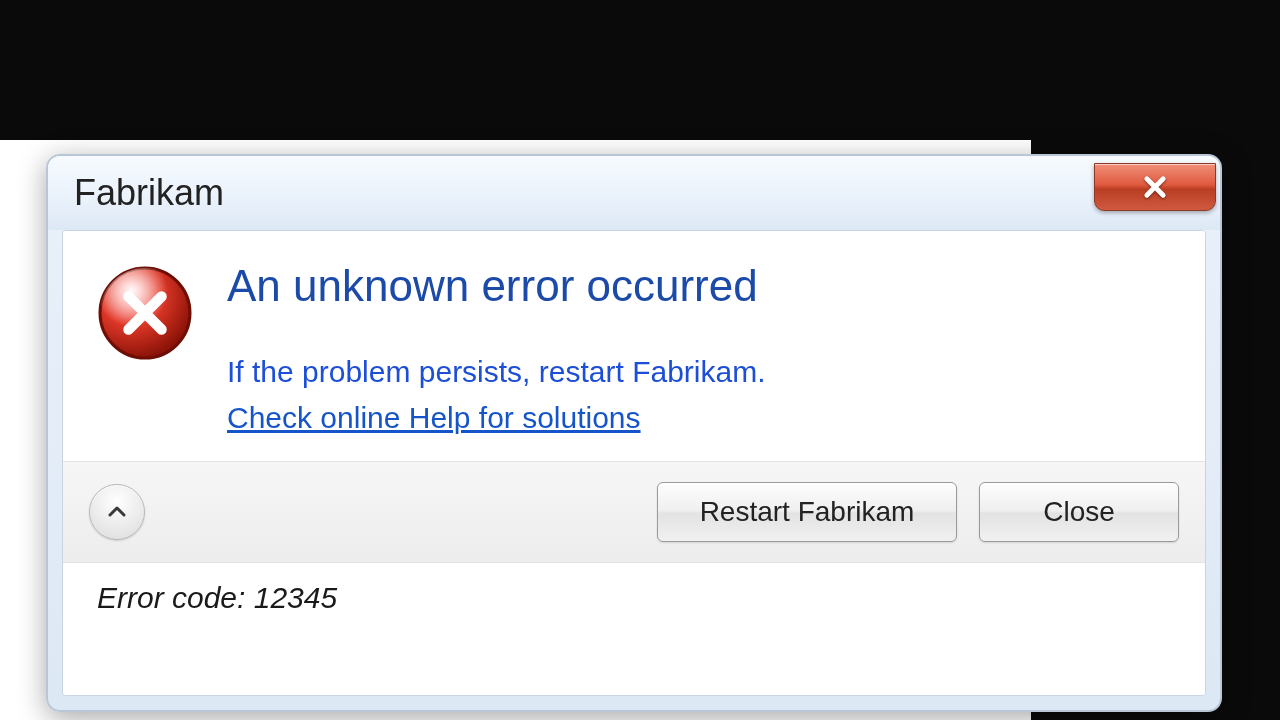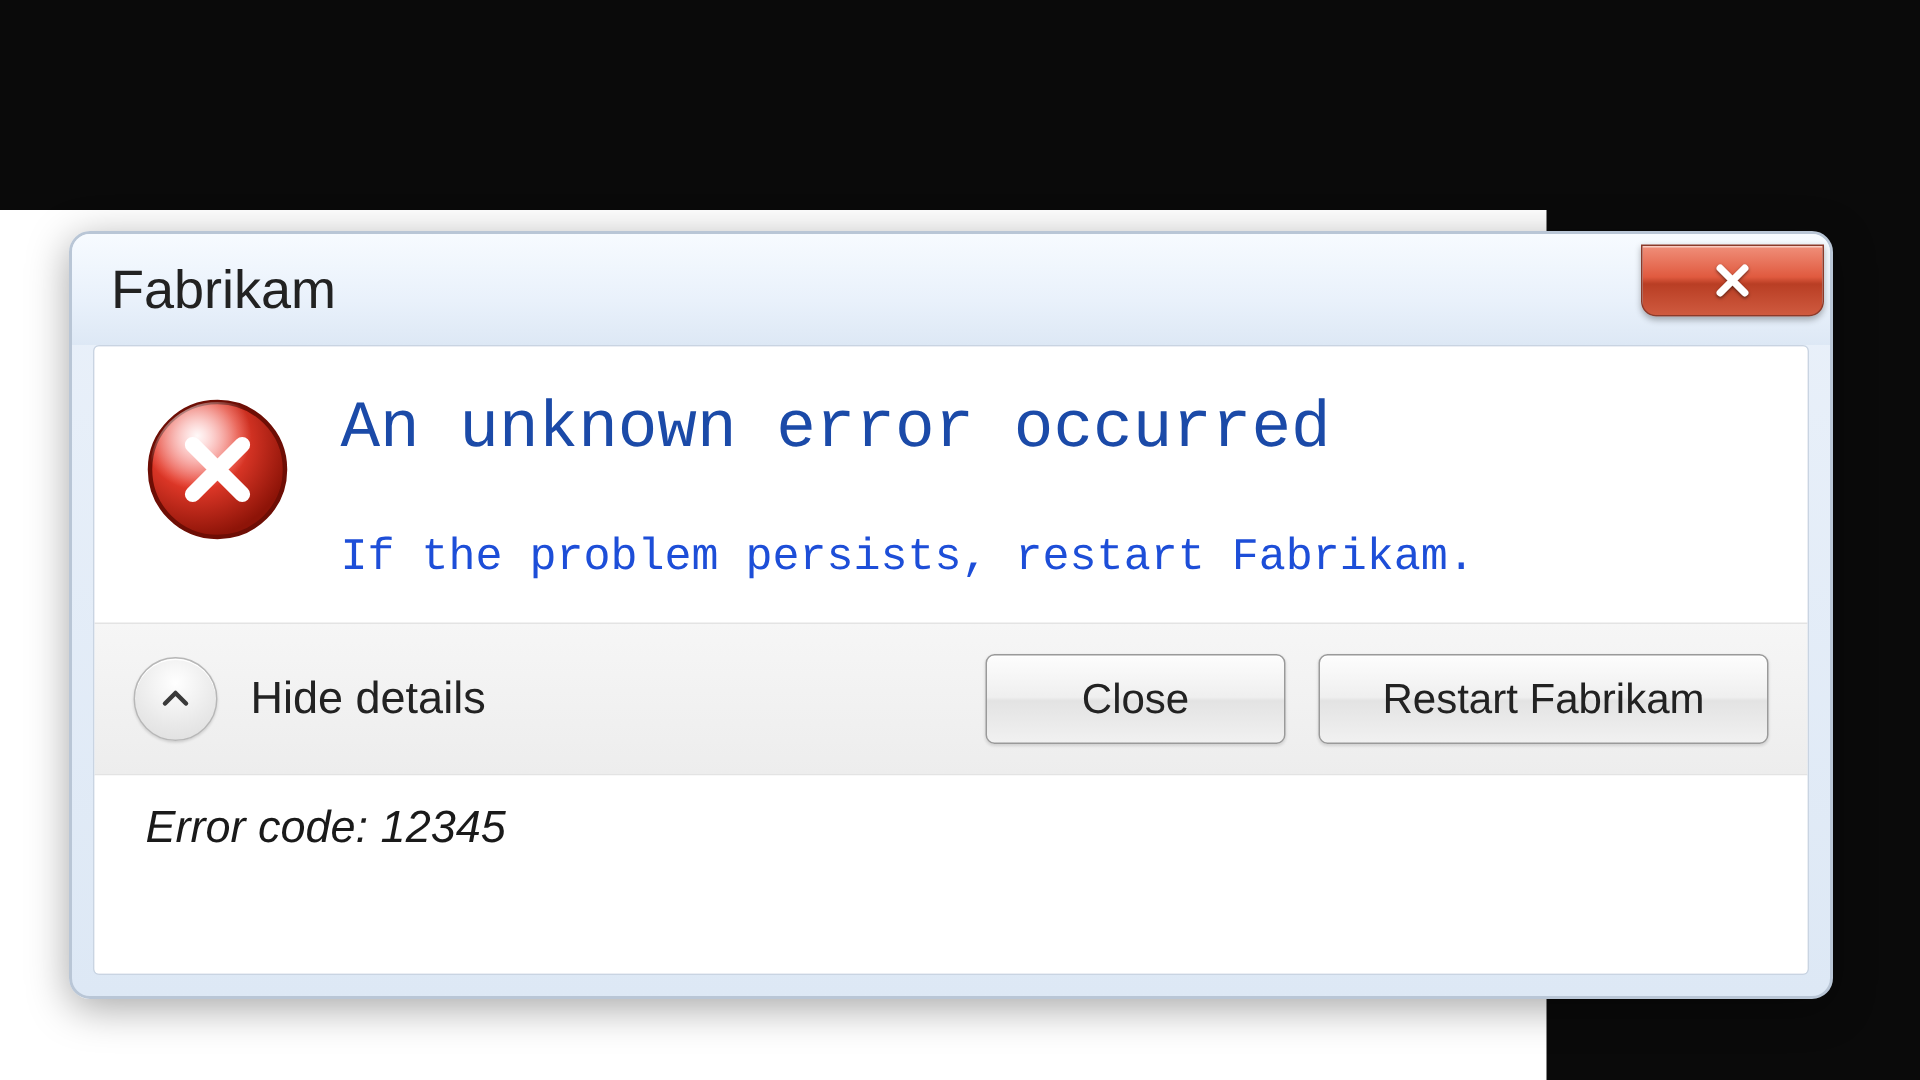--- a/index.html
+++ b/index.html
@@ -75,21 +75,21 @@
     gap: 34px;
     padding: 30px 34px 26px 34px;
     background: #ffffff;
   }
 
   .error-icon {
     flex: 0 0 auto;
     margin-top: 4px;
   }
 
-  .msg-col { flex: 1 1 auto; font-family: Liberation Mono, monospace; }
+  .msg-col { flex: 1 1 auto; }
 
   .headline {
     color: #1b4aa8;
     font-size: 44px;
     font-weight: 400;
   }
 
   .subtext {
     margin-top: 44px;
     color: #1d4ed8;
@@ -189,33 +189,33 @@
               </radialGradient>
             </defs>
             <circle cx="32" cy="32" r="30" fill="url(#redBall)" stroke="#6e0e05" stroke-width="2"></circle>
             <circle cx="32" cy="32" r="30" fill="url(#gloss)"></circle>
             <path d="M21 21 L43 43 M43 21 L21 43" stroke="#ffffff" stroke-width="7" stroke-linecap="round" fill="none"></path>
           </svg>
         </div>
         <div class="msg-col">
           <div class="headline">An unknown error occurred</div>
           <div class="subtext">If the problem persists, restart Fabrikam.</div>
+          <a class="help-link">Check online Help for solutions</a>
         </div>
       </div>
 
       <div class="actionbar">
         <div class="toggle-btn">
           <svg width="24" height="24" viewBox="0 0 24 24">
             <path d="M5 15 L12 8 L19 15" stroke="#3a3a3a" stroke-width="3" stroke-linecap="round" stroke-linejoin="round" fill="none"></path>
           </svg>
         </div>
-        <div class="toggle-label">Hide details</div>
         <div class="spacer"></div>
+        <button class="btn primary">Restart Fabrikam</button>
         <button class="btn">Close</button>
-        <button class="btn primary">Restart Fabrikam</button>
       </div>
 
       <div class="details">
         <span>Error code:</span>
         <span>12345</span>
       </div>
 
     </div>
   </div>
 </div>

